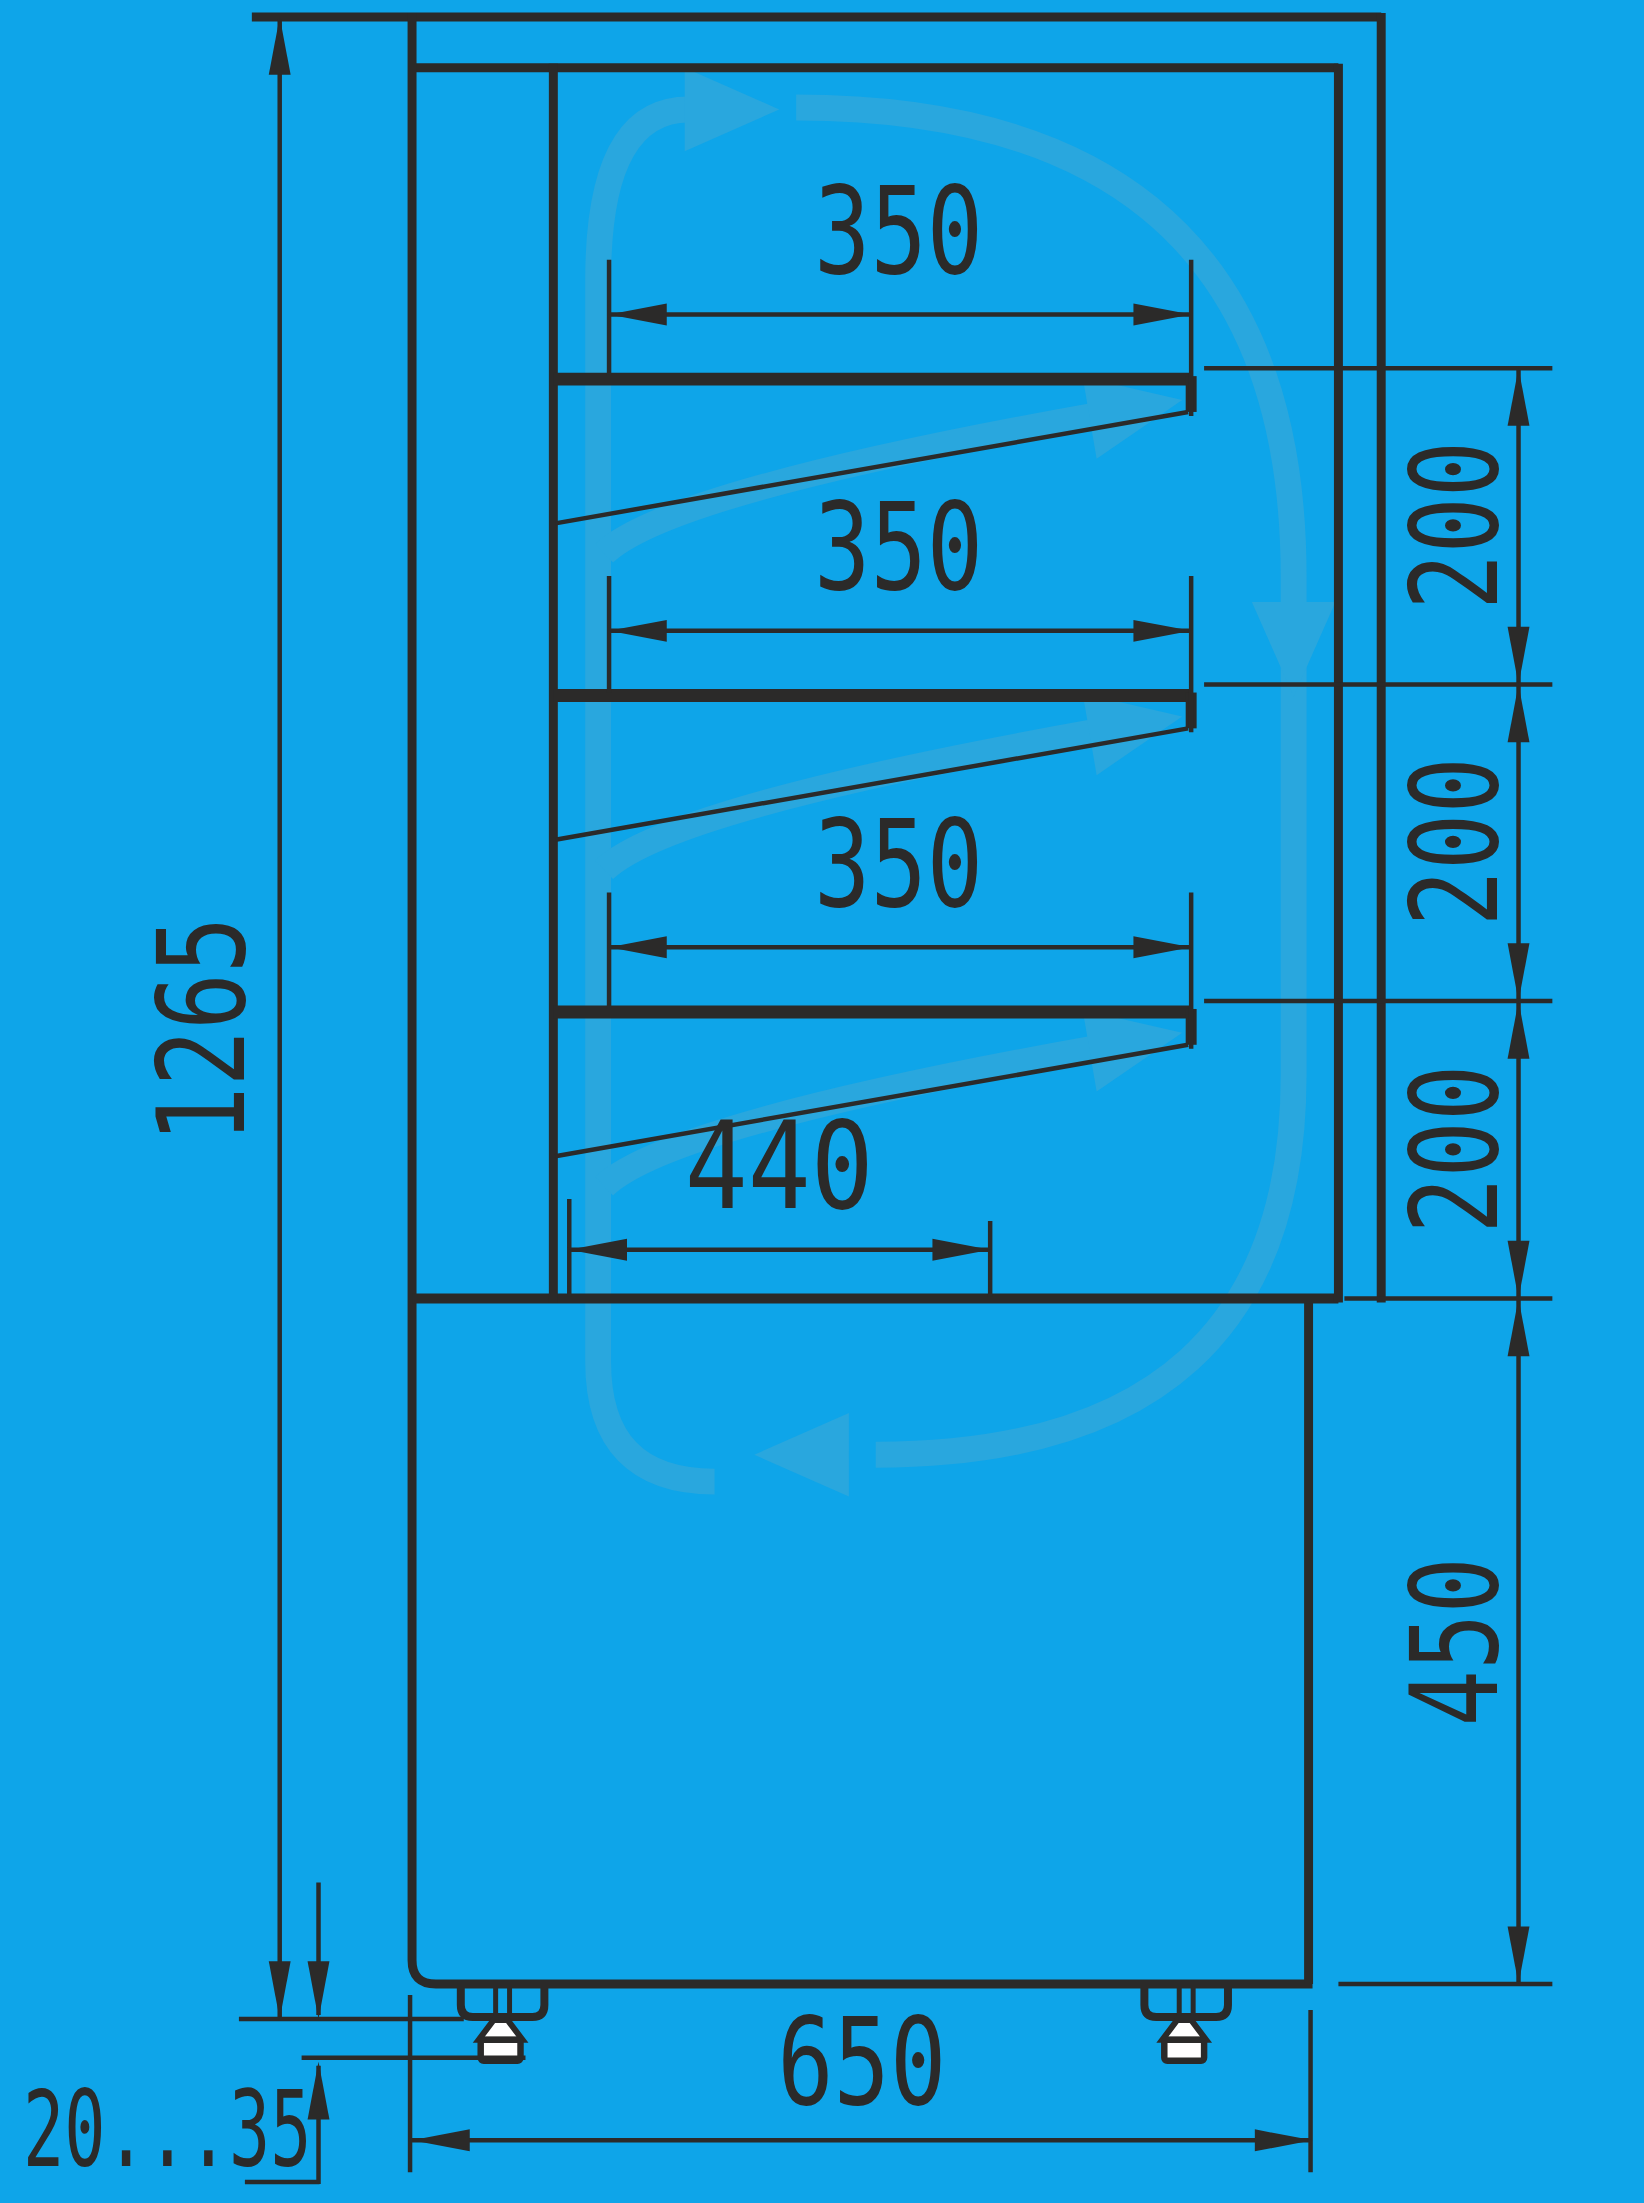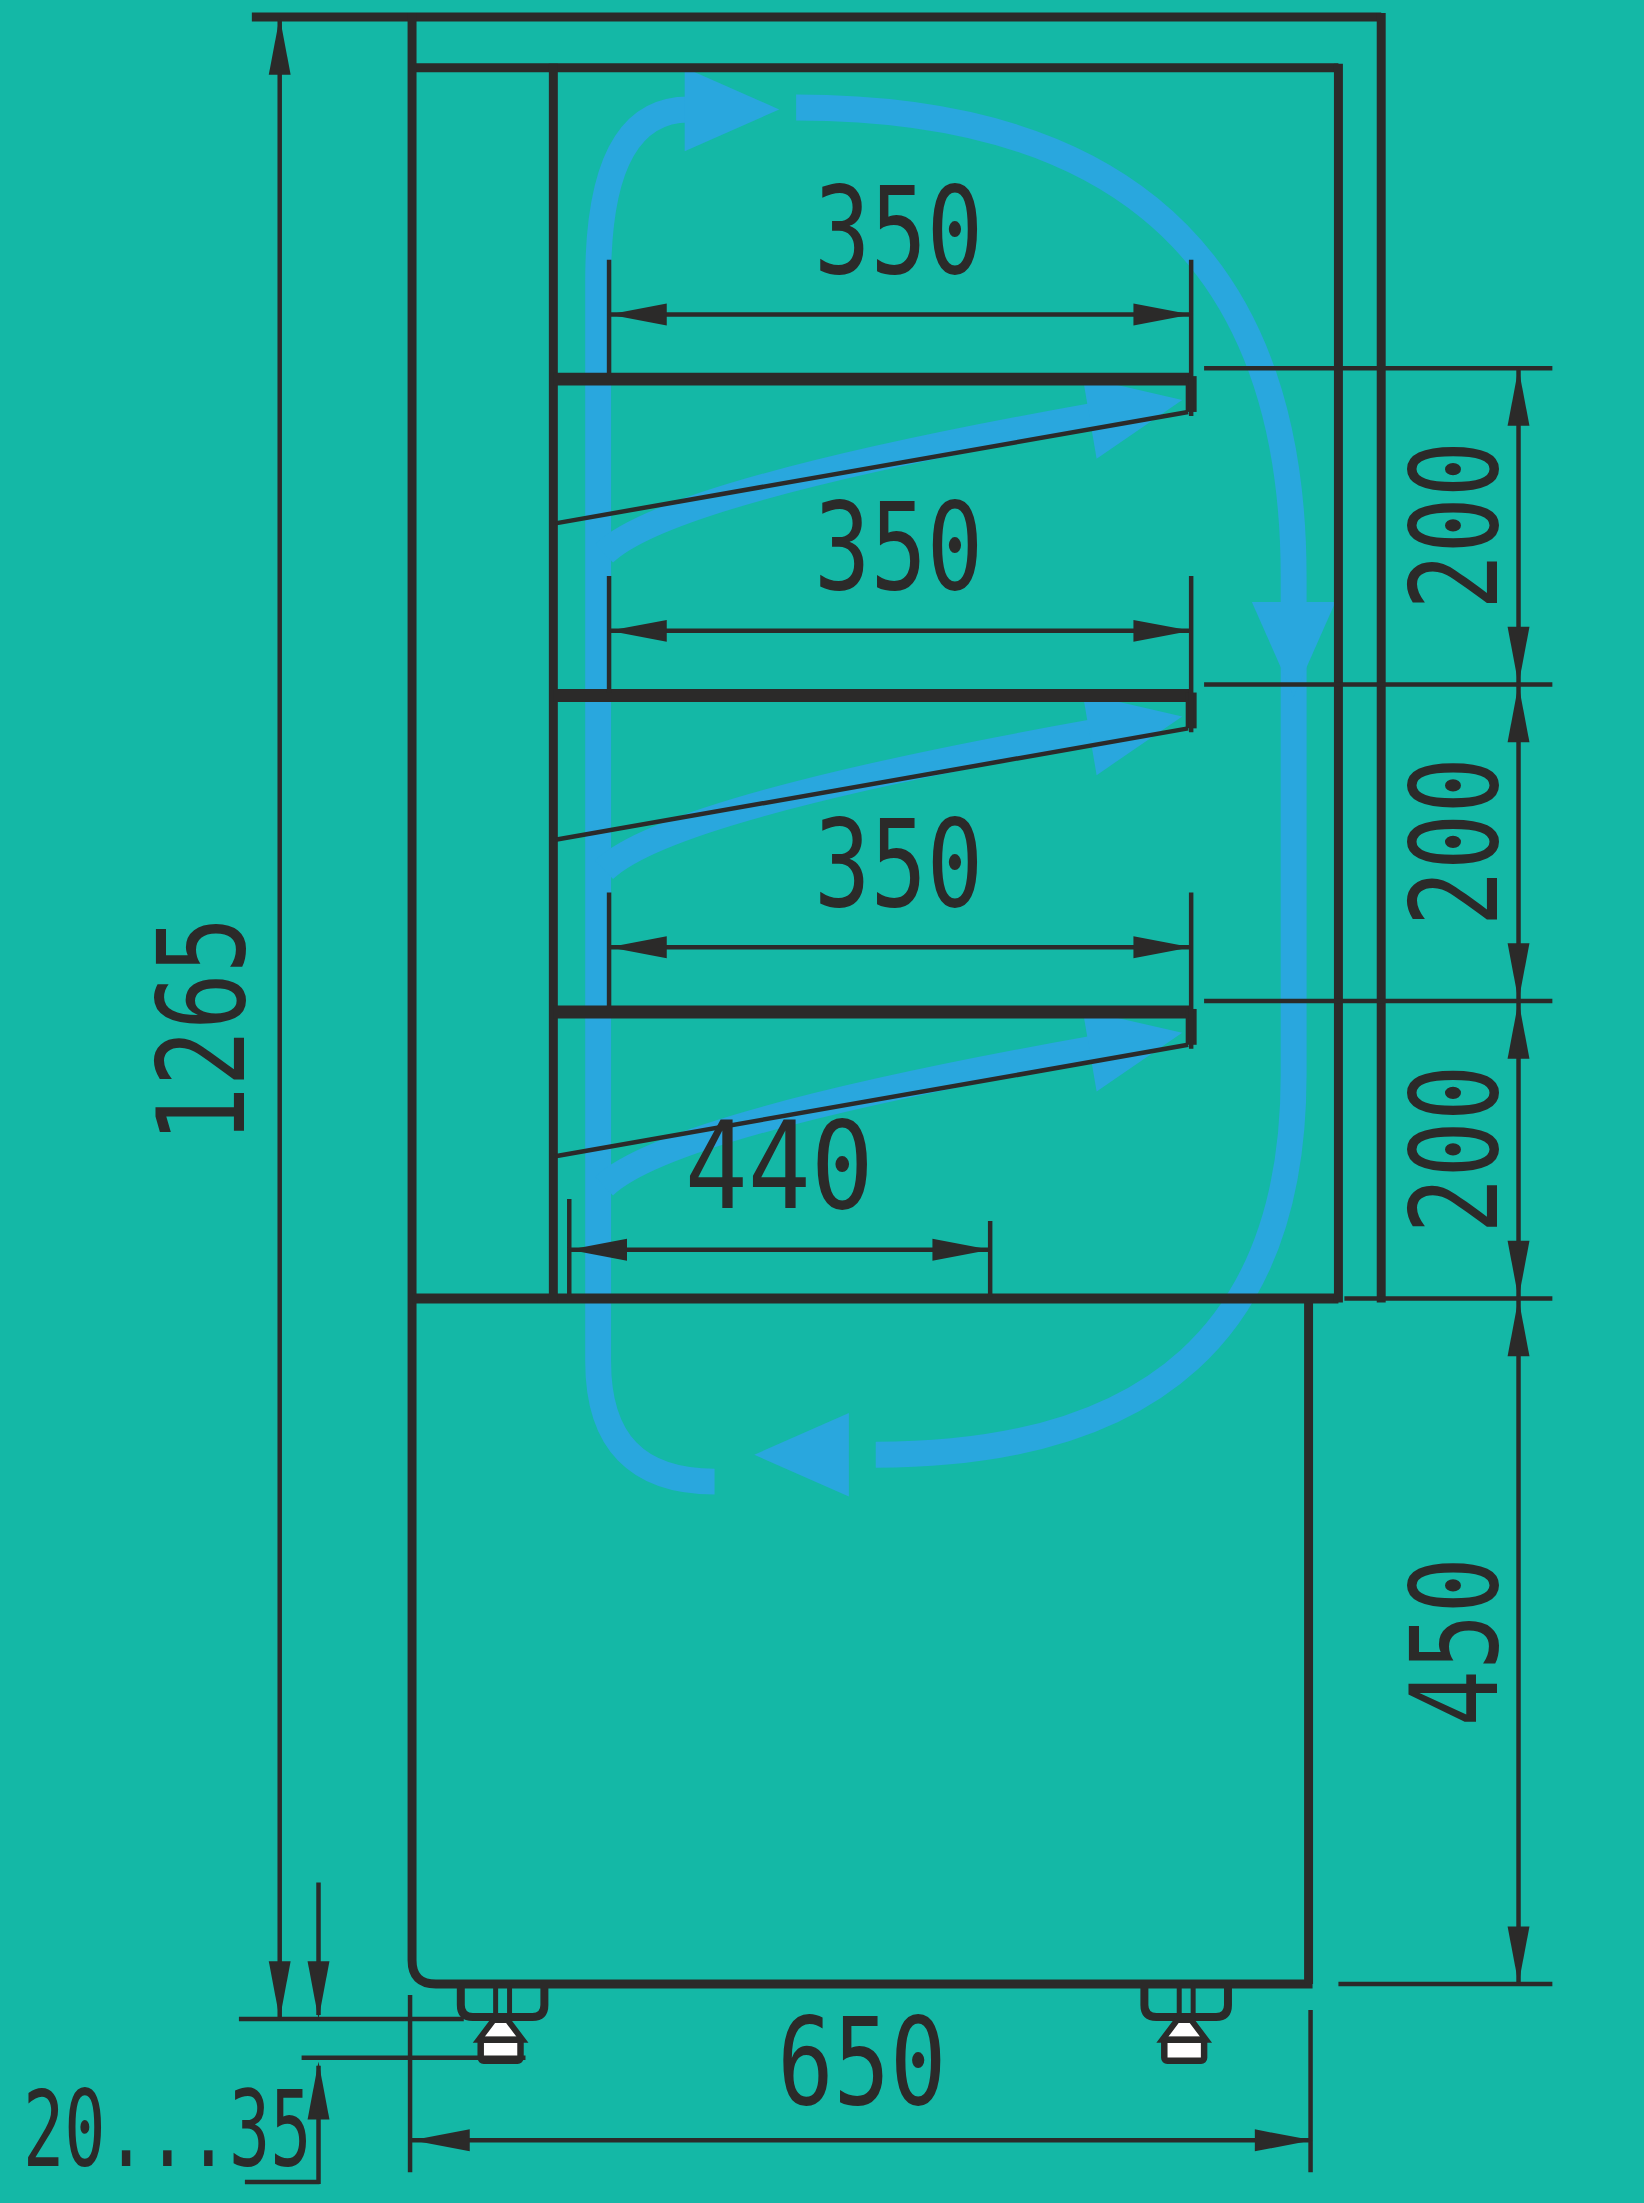--- a/index.html
+++ b/index.html
@@ -1,16 +1,16 @@
 <!DOCTYPE html>
 <html><head>
 <meta charset="utf-8">
 <style>
   html,body{margin:0;padding:0;background:#fff;}
-  #stage{position:relative;width:1645px;height:2204px;background:#14b8a6;overflow:hidden;}
+  #stage{position:relative;width:1645px;height:2204px;background:#0ea5e9;overflow:hidden;}
   #stage svg{position:absolute;left:0;top:0;}
   text{font-family:"DejaVu Sans Mono","Liberation Mono",monospace;fill:#2b2a29;}
   .lbl{font-size:122px;}
   .lbl-sm{font-size:106px;}
 </style>
 </head>
 <body>
 
 <div id="stage">
 <svg width="1645" height="2204" viewBox="0 0 1653 2215">

